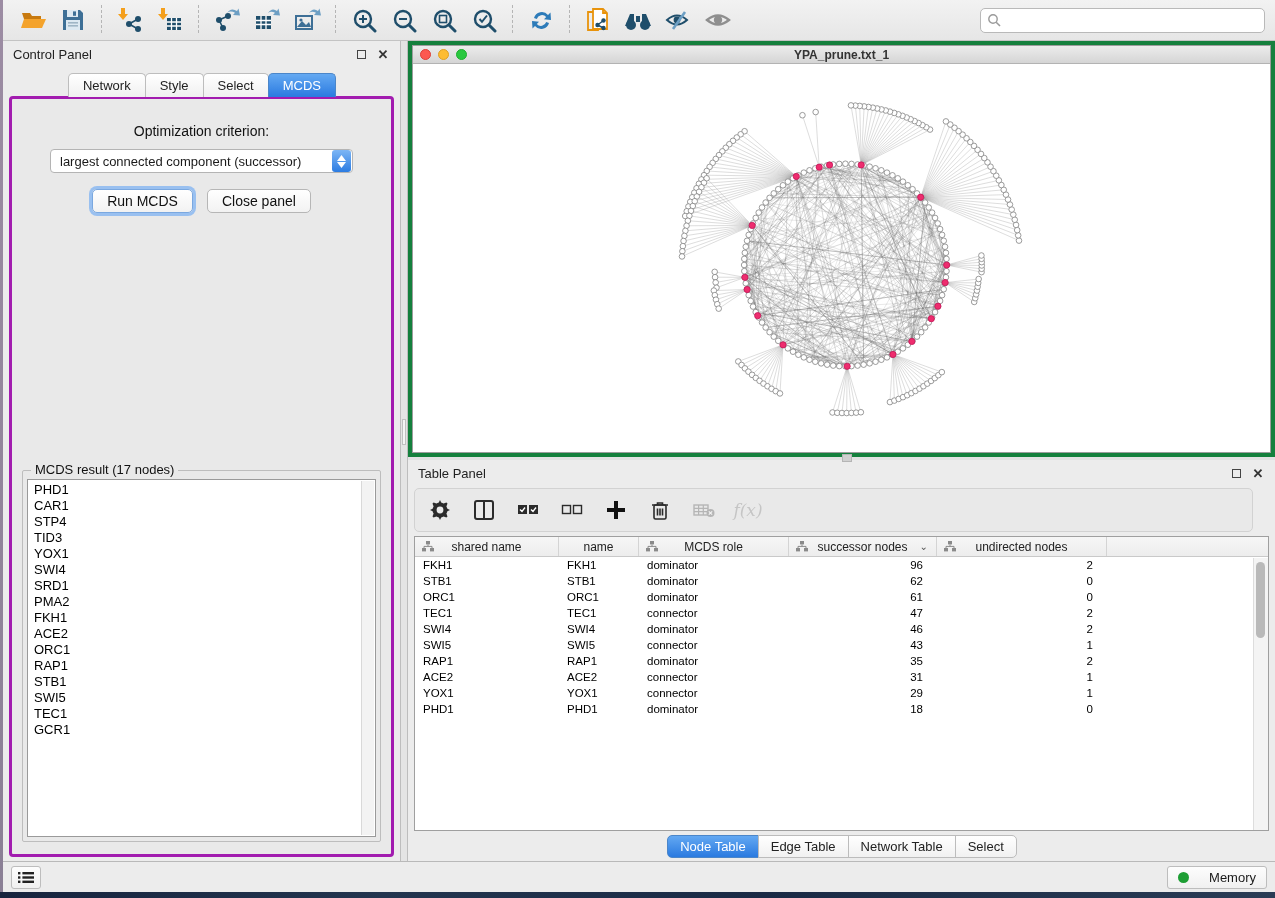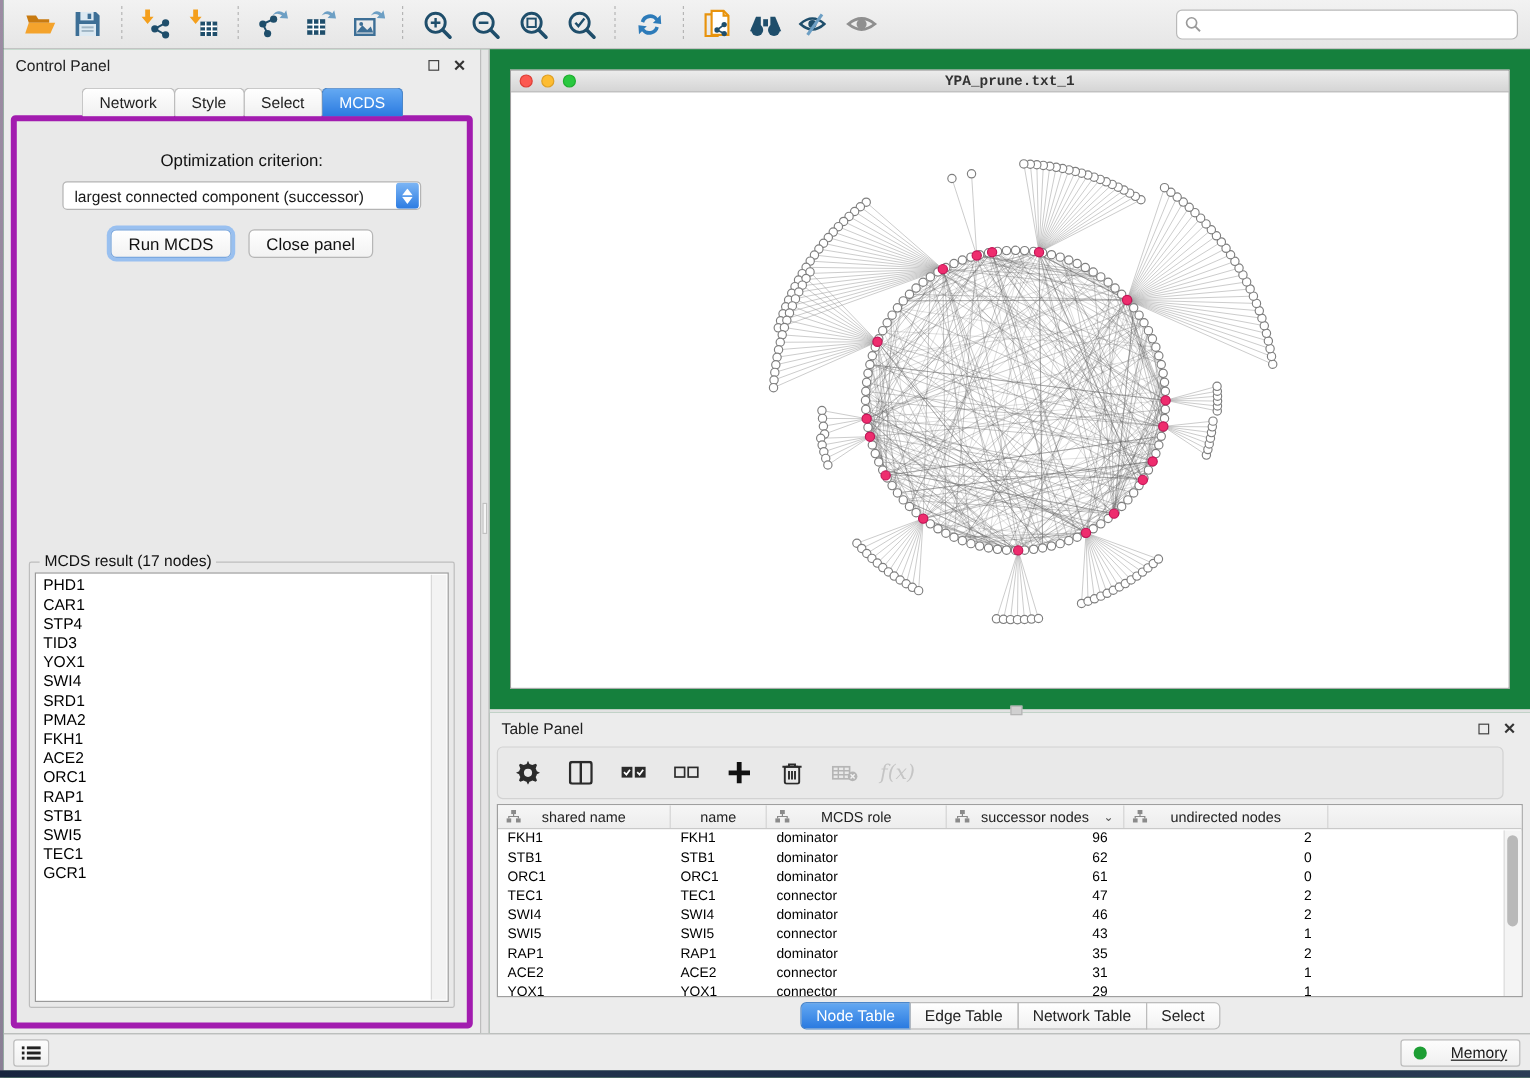--- a/index.html
+++ b/index.html
@@ -23,21 +23,21 @@
   .control-panel { width:397px; flex:none; display:flex; flex-direction:column; background:#ececec; }
   .panel-head { height:26px; display:flex; align-items:center; padding:0 10px; font-size:13px; color:#222; flex:none; }
   .panel-head .sp { flex:1; }
   .winbtn { width:14px; height:14px; margin-left:8px; display:flex; align-items:center; justify-content:center; cursor:pointer; color:#333; font-size:12px; }
   .float-sq { width:9px; height:9px; border:1.6px solid #444; }
   .closex { font-weight:bold; font-size:13px; }
 
   .cp-tabs { display:flex; justify-content:center; margin-top:6px; position:relative; z-index:2; flex:none; }
   .cp-tab { padding:4px 14px; font-size:13px; background:linear-gradient(#ffffff,#f0f0f0); border:1px solid #bdbdbd; border-bottom:none; margin-right:-1px; border-radius:5px 5px 0 0; color:#222; cursor:pointer; }
   .cp-tab.active { background:linear-gradient(#64a9f2,#2a7ae0); color:#fff; border-color:#4b86c9; }
-  .cp-pane { margin:-1px 6px 4px 6px; flex:1; background:#e9e9e9; border:5px solid #a21caf; border-radius:4px; padding:12px 10px; display:flex; flex-direction:column; min-height:0; }
+  .cp-pane { margin:-1px 6px 4px 6px; flex:1; background:#e9e9e9; border:3px solid #a21caf; border-radius:4px; padding:12px 10px; display:flex; flex-direction:column; min-height:0; }
 
   .opt-label { text-align:center; font-size:14px; margin:12px 0 10px; color:#111; }
   .dropdown { margin:0 28px; height:24px; background:#fff; border:1px solid #b4b4b4; border-radius:4px; display:flex; align-items:center; cursor:pointer; overflow:hidden; }
   .dropdown .val { flex:1; padding:0 9px; font-size:13px; white-space:nowrap; }
   .dd-step { width:19px; height:22px; margin:0 1px; border-radius:3px; background:linear-gradient(#7db6f5,#2c7ce2); display:flex; flex-direction:column; align-items:center; justify-content:center; gap:1px; flex:none; }
   .dd-step svg { display:block; }
   .btn-row { display:flex; justify-content:center; gap:14px; margin-top:16px; }
   .mac-btn { padding:3px 14px; font-size:14px; background:linear-gradient(#ffffff,#f2f2f2); border:1px solid #b6b6b6; border-radius:5px; color:#111; cursor:pointer; font-family:"Liberation Sans",sans-serif; }
   .mac-btn.focused { box-shadow:0 0 0 3px rgba(110,170,245,.65); border-color:#7aa8e0; }
 
@@ -47,21 +47,21 @@
   .result-list .item { font-size:13px; line-height:16px; color:#000; }
   .list-scroll { position:absolute; top:1px; right:1px; bottom:1px; width:13px; background:#f3f3f3; border-left:1px solid #d9d9d9; }
 
   
   .v-split { width:8px; flex:none; background:#e4e4e4; border-left:1px solid #bdbdbd; border-right:1px solid #bdbdbd; position:relative; cursor:col-resize; }
   .v-split .grip { position:absolute; top:378px; left:1px; width:4px; height:26px; background:#f5f5f5; border:1px solid #c0c0c0; }
 
   
   .right-col { flex:1; display:flex; flex-direction:column; min-width:0; }
 
-  .network-window { height:516px; flex:none; border:1px solid #9d9d9d; margin:17px; display:flex; flex-direction:column; background:#fff;font-family:Liberation Mono, monospace; }
+  .network-window { height:408px; flex:none; border:1px solid #9d9d9d; margin:4px; display:flex; flex-direction:column; background:#fff; }
   .nw-titlebar { height:18px; flex:none; background:linear-gradient(#ececec,#d5d5d5); border-bottom:1px solid #b3b3b3; display:flex; align-items:center; padding:0 7px; position:relative; }
   .tl { width:11px; height:11px; border-radius:50%; margin-right:7px; }
   .tl.red { background:#fc5850; border:1px solid #dd3e36; }
   .tl.yellow { background:#fdbc31; border:1px solid #dfa024; }
   .tl.green { background:#29c83f; border:1px solid #1eae2f; }
   .nw-title { position:absolute; left:0; right:0; text-align:center; font-size:12px; font-weight:bold; color:#333; pointer-events:none; }
   .nw-canvas { flex:1; background:#fff; min-height:0; }
   .nw-canvas svg { display:block; width:100%; height:100%; }
 
   
@@ -90,21 +90,21 @@
 
   .tp-tabs { height:30px; flex:none; display:flex; align-items:center; justify-content:center; }
   .tp-tab { padding:3px 12px; font-size:13px; background:linear-gradient(#ffffff,#f1f1f1); border:1px solid #bcbcbc; margin-right:-1px; color:#222; cursor:pointer; }
   .tp-tab:first-child { border-radius:5px 0 0 5px; }
   .tp-tab:last-child { border-radius:0 5px 5px 0; }
   .tp-tab.active { background:linear-gradient(#63a8f2,#2a7ae0); color:#fff; border-color:#4b86c9; }
 
   
   .statusbar { height:31px; flex:none; border-top:1px solid #b9b9b9; background:#ececec; display:flex; align-items:center; padding:0 8px; }
   .sb-left-btn { width:30px; height:23px; background:linear-gradient(#fdfdfd,#f0f0f0); border:1px solid #bdbdbd; border-radius:3px; display:flex; align-items:center; justify-content:center; cursor:pointer; }
-  .memory-btn { margin-left:auto; height:23px; padding:0 10px; background:linear-gradient(#fdfdfd,#f0f0f0); border:1px solid #bdbdbd; border-radius:3px; display:flex; align-items:center; gap:20px; font-size:13px; cursor:pointer;text-decoration:underline; }
+  .memory-btn { margin-left:auto; height:23px; padding:0 10px; background:linear-gradient(#fdfdfd,#f0f0f0); border:1px solid #bdbdbd; border-radius:3px; display:flex; align-items:center; gap:20px; font-size:13px; cursor:pointer; }
   .mem-dot { width:11px; height:11px; border-radius:50%; background:#1d9e34; }
 </style>
 </head>
 <body>
 
 <div class="strip-left"></div>
 
 <div class="app">
 
   <div class="toolbar">

